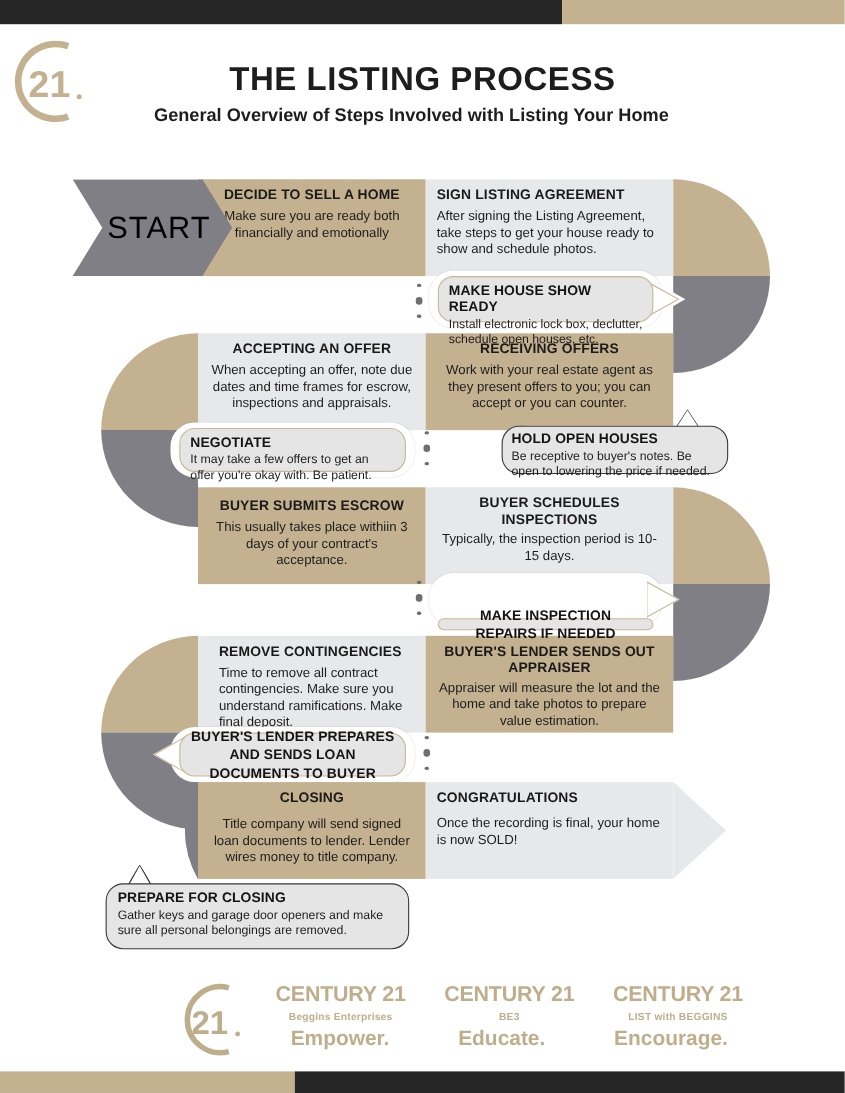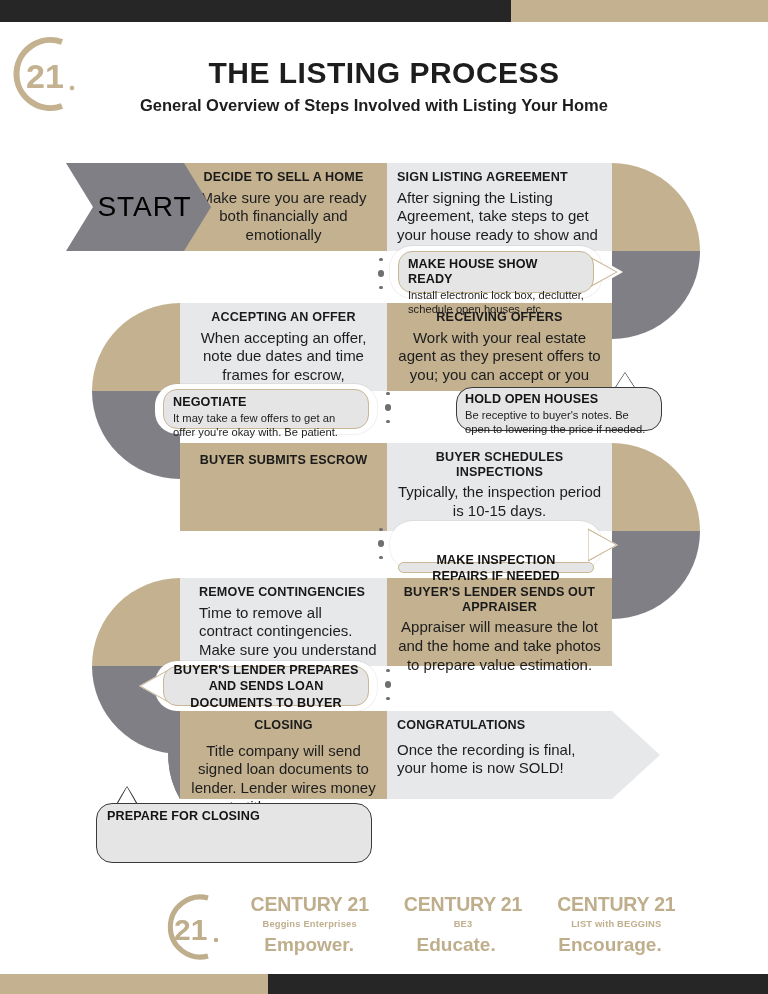--- a/index.html
+++ b/index.html
@@ -30,21 +30,21 @@
   .subtitle{
     position:absolute;left:0;top:96px;width:748px;text-align:center;
     font-size:16.5px;font-weight:bold;color:#1d1d1d;
   }
 
   
   .band{position:absolute;height:88px;}
   .seg{position:absolute;top:0;height:88px;box-sizing:border-box;
        padding:7px 10px 0 10px;text-align:center;}
   .seg h3{margin:0;font-size:12.6px;font-weight:bold;color:#1a1a1a;line-height:1.16;letter-spacing:.15px;}
-  .seg p{margin:4px 0 0 0;font-size:15px;line-height:1.26;color:#1d1d1d;}
+  .seg p{margin:4px 0 0 0;font-size:12px;line-height:1.26;color:#1d1d1d;}
   .seg.left-al{text-align:left;}
   .seg.left-al p{text-align:left;}
   .fill-tan{background:#c3b190;}
   .fill-gray{background:#e7e8ea;}
 
   
   .cap{position:absolute;width:88px;height:176px;}
   .cap .half{position:absolute;left:0;width:88px;height:88px;}
   .cap.right .top{top:0;background:#c3b190;border-radius:0 88px 0 0;}
   .cap.right .bot{top:88px;background:#7f7f85;border-radius:0 0 88px 0;}
@@ -215,20 +215,21 @@
   </div>
 
   <div class="cap right" style="left:612px;top:443px;">
     <div class="half top"></div>
     <div class="half bot"></div>
   </div>
 
   <div class="band" style="left:180px;top:443px;width:432px;">
     <div class="seg fill-tan" style="left:0;width:207px;padding-top:10px;">
       <h3>BUYER SUBMITS ESCROW</h3>
+      <p>This usually takes place withiin 3 days of your contract's acceptance.</p>
     </div>
     <div class="seg fill-gray" style="left:207px;width:225px;">
       <h3>BUYER SCHEDULES INSPECTIONS</h3>
       <p>Typically, the inspection period is 10-15 days.</p>
     </div>
   </div>
 
   <div class="dots" style="left:375px;top:528px;">
     <i class="s"></i>
       <i class="m"></i>
@@ -298,20 +299,21 @@
 
   <div class="callout plain" style="left:96px;top:803px;width:276px;height:60px;">
     <div class="tail up" style="left:14px;top:-17px;z-index:1;">
       <svg width="34" height="26">
           <polygon points="17,0 31,25 3,25" fill="#ffffff" stroke="#3a3a3a" stroke-width="1.1"></polygon>
         </svg>
     </div>
     <div class="shell"></div>
     <div class="inner" style="z-index:2;padding:5px 10px;">
       <h4>PREPARE FOR CLOSING</h4>
+      <p>Gather keys and garage door openers and make sure all personal belongings are removed.</p>
     </div>
   </div>
 
   <div class="foot-logo">
     <svg width="78" height="76" viewBox="0 0 78 76">
       <path d="M58 8 A30 30 0 1 0 58 66" fill="none" stroke="#bfae8c" stroke-width="5"></path>
       <text x="24" y="50" font-family="Liberation Sans, sans-serif" font-size="30" font-weight="bold" fill="#bfae8c">21</text>
       <circle cx="66" cy="50" r="2.2" fill="#bfae8c"></circle>
     </svg>
   </div>

